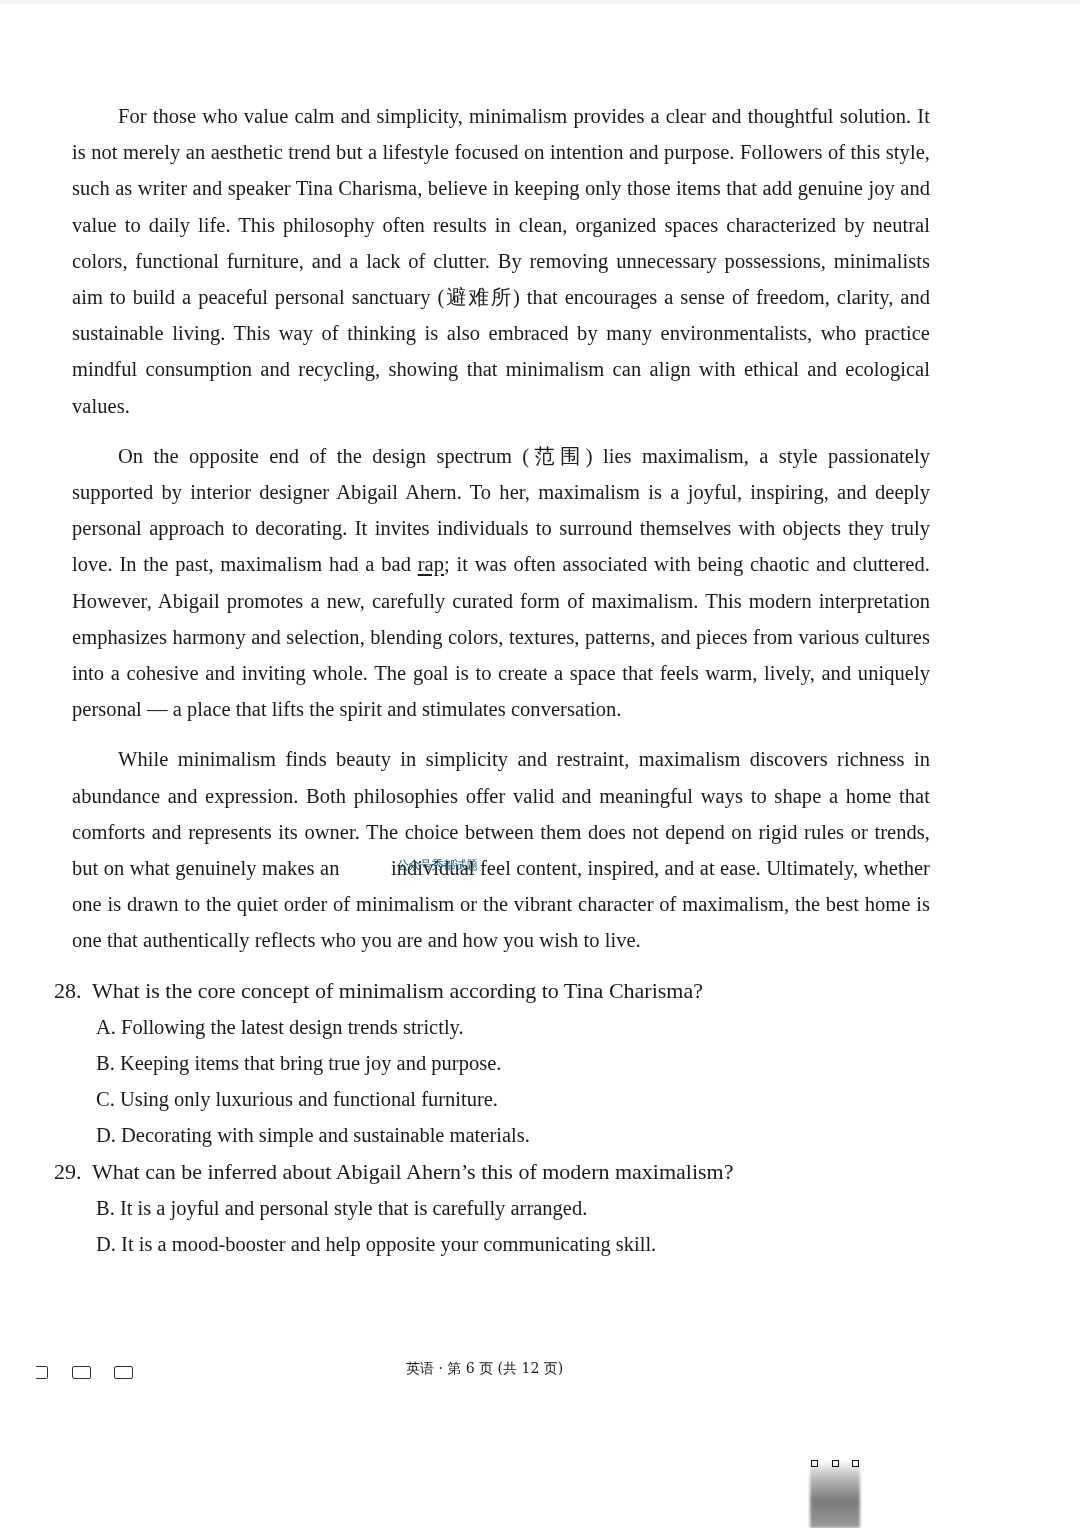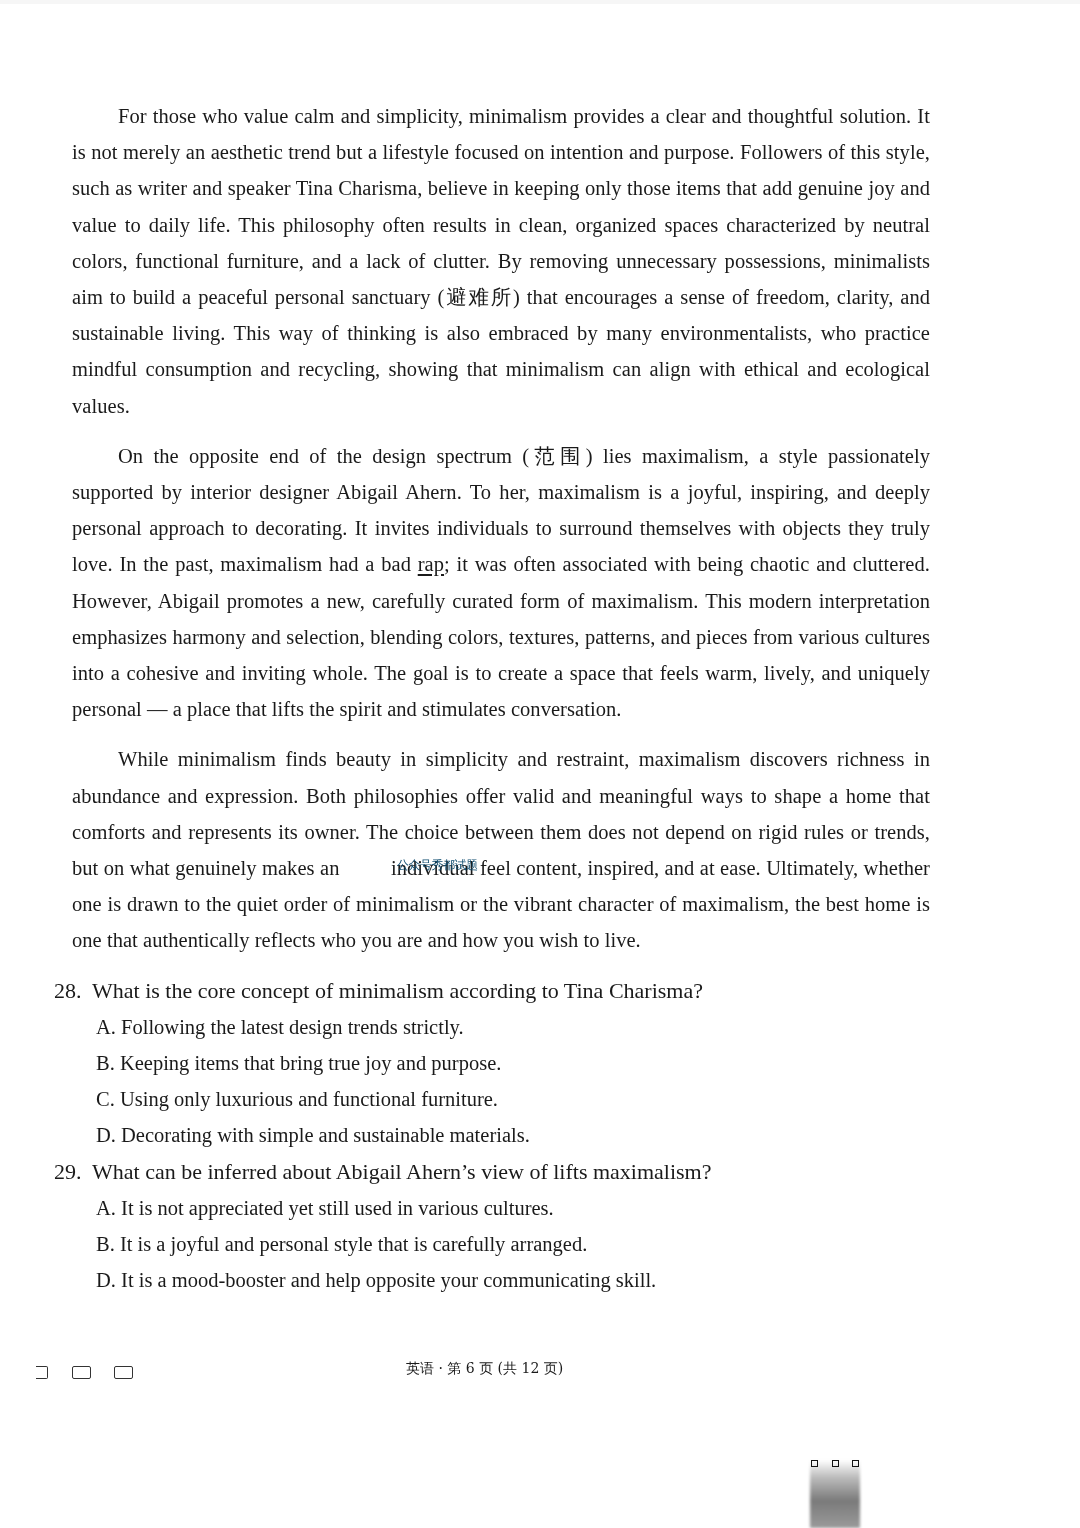--- a/index.html
+++ b/index.html
@@ -42,22 +42,21 @@
 
   <div>
     <p class="q"><span class="num">28.</span><span>What is the core concept of minimalism according to Tina Charisma?</span></p>
     <p class="opt">A. Following the latest design trends strictly.</p>
     <p class="opt">B. Keeping items that bring true joy and purpose.</p>
     <p class="opt">C. Using only luxurious and functional furniture.</p>
     <p class="opt">D. Decorating with simple and sustainable materials.</p>
   </div>
 
   <div>
-    <p class="q"><span class="num">29.</span><span>What can be inferred about Abigail Ahern’s view of lifts maximalism?</span></p>
-    <p class="opt">A. It is not appreciated yet still used in various cultures.</p>
+    <p class="q"><span class="num">29.</span><span>What can be inferred about Abigail Ahern’s this of modern maximalism?</span></p>
     <p class="opt">B. It is a joyful and personal style that is carefully arranged.</p>
     <p class="opt">D. It is a mood-booster and help opposite your communicating skill.</p>
   </div>
 </div>
 
 <div class="footer">
   <span class="box box1"></span>
   <span class="box box2"></span>
   <span class="box box3"></span>
   <span class="pageno">英语 · 第 6 页 (共 12 页)</span>

